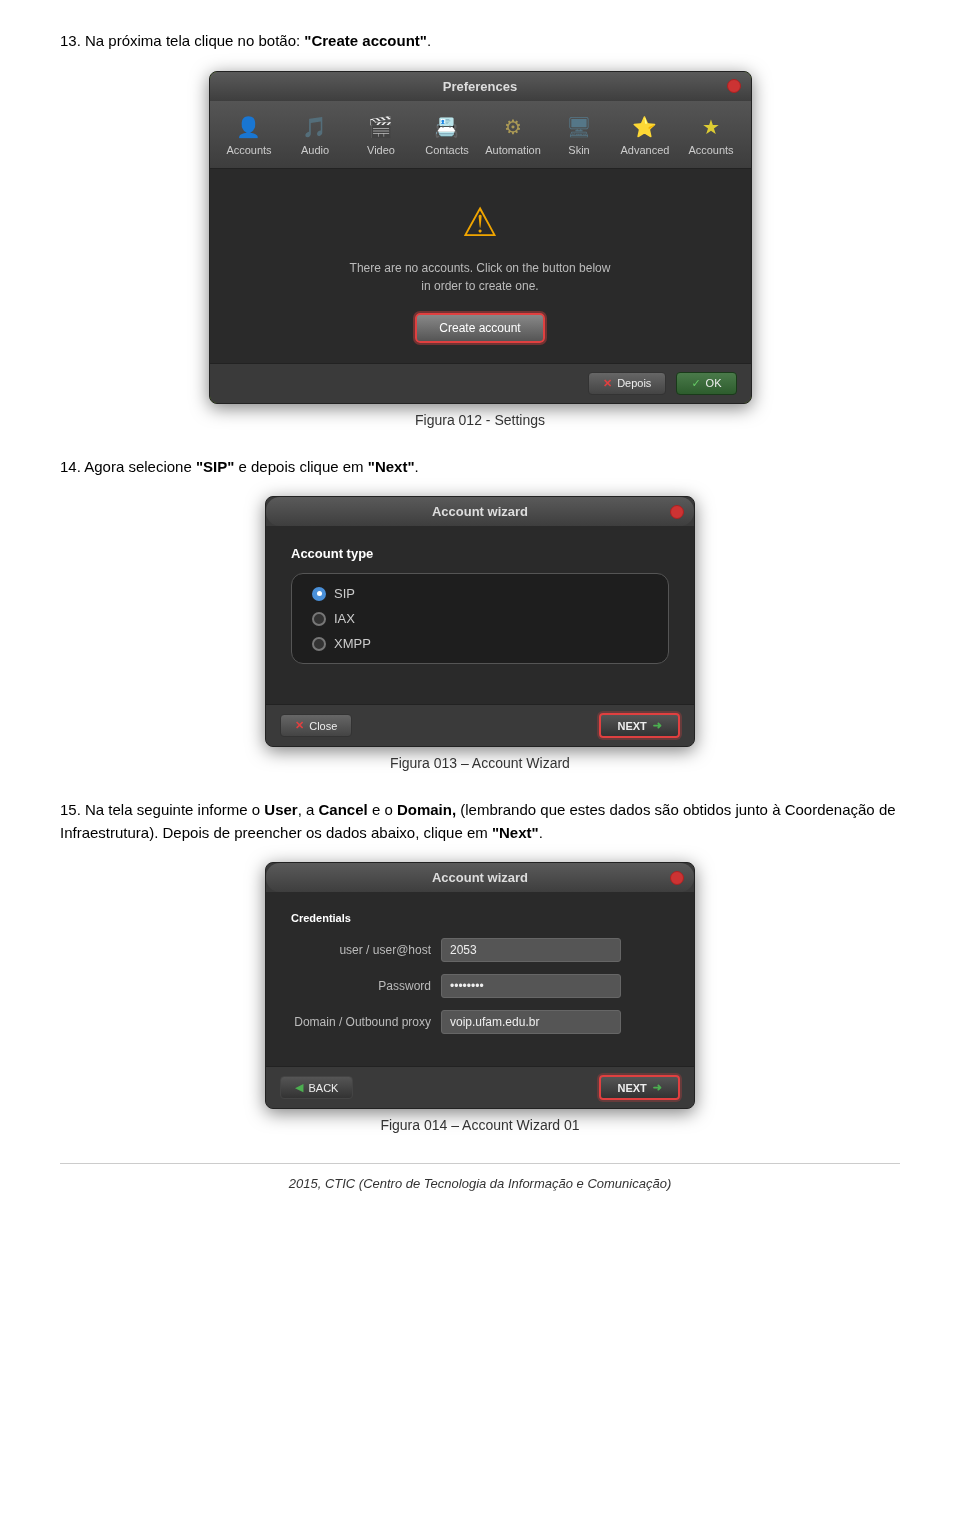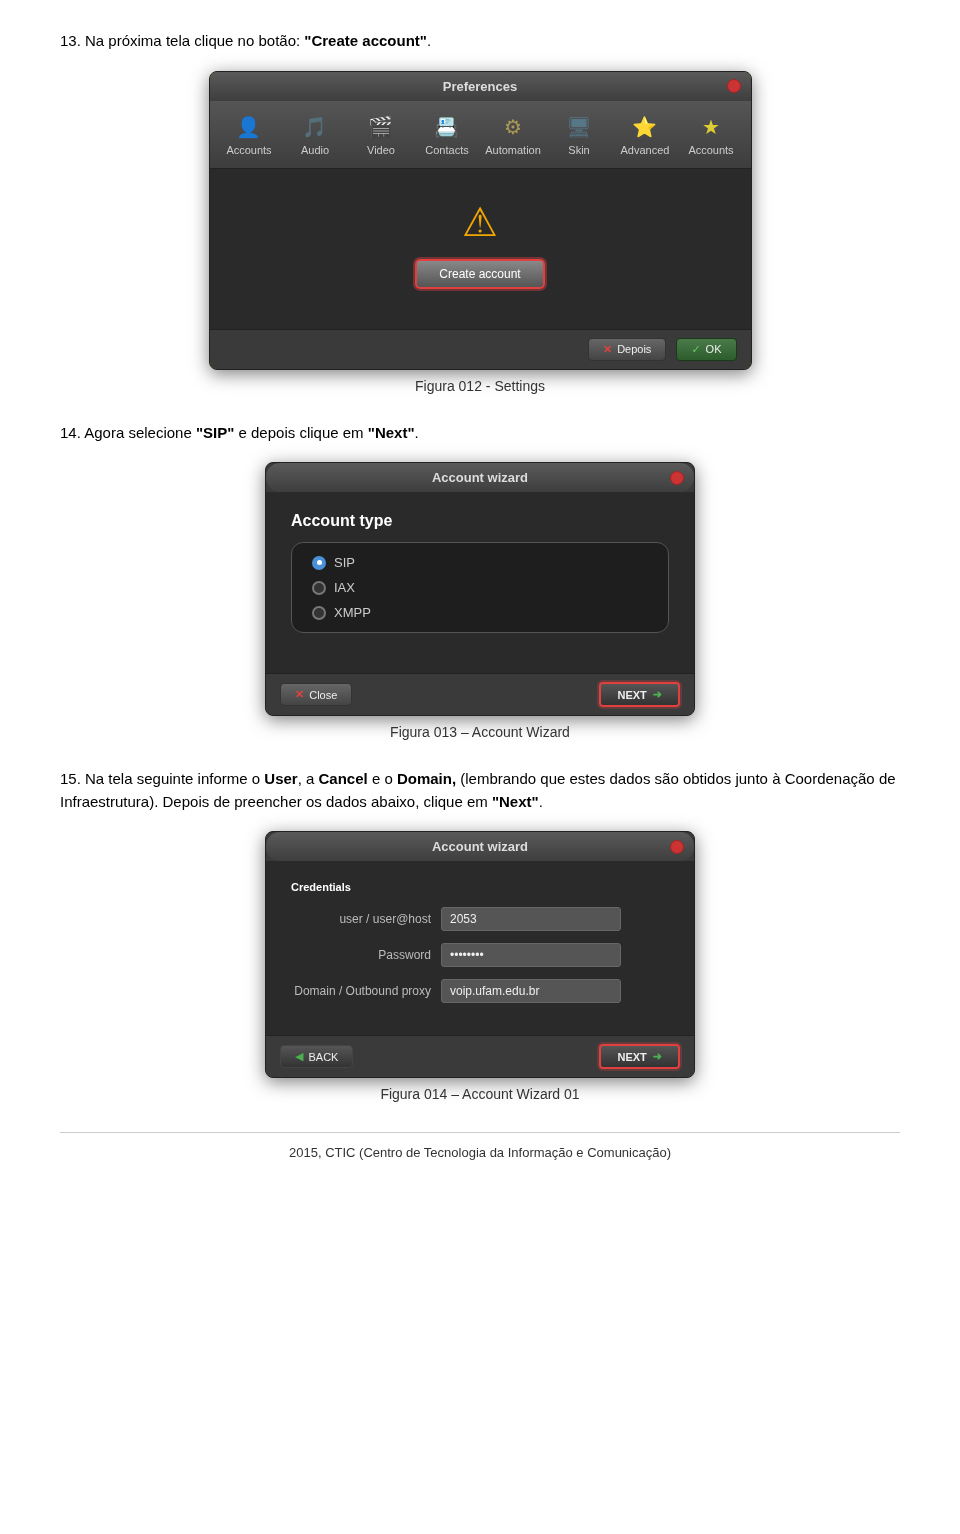--- a/index.html
+++ b/index.html
@@ -210,21 +210,21 @@
       font-weight: bold;
     }
 
     .wizard-content {
       background: #2a2a2a;
       padding: 20px 25px;
     }
 
     .wizard-section-title {
       color: #fff;
-      font-size: 16px;
+      font-size: 13px;
       font-weight: bold;
       margin-bottom: 12px;
     }
 
     .wizard-account-type-box {
       background: #1e1e1e;
       border: 1px solid #555;
       border-radius: 12px;
       padding: 12px 20px;
       display: flex;
@@ -389,20 +389,21 @@
       box-shadow: 0 0 0 2px #e0404044;
     }
 
     .footer-note {
       font-size: 13px;
       color: #333;
       text-align: center;
       margin-top: 30px;
       border-top: 1px solid #ccc;
       padding-top: 12px;
+      font-style: italic;
     }
 
     
     .icon-accounts { color: #aaa; font-size: 20px; }
     .icon-audio { color: #69aadd; font-size: 20px; }
     .icon-video { color: #cc6644; font-size: 20px; }
     .icon-contacts { color: #aabbcc; font-size: 20px; }
     .icon-automation { color: #aa9955; font-size: 20px; }
     .icon-skin { color: #557788; font-size: 20px; }
     .icon-advanced { color: #ccaa44; font-size: 20px; }
@@ -455,20 +456,24 @@
           <span class="pref-tab-label">Advanced</span>
         </div>
         <div class="pref-tab">
           <div class="pref-tab-icon icon-premium">★</div>
           <span class="pref-tab-label">Accounts</span>
         </div>
       </div>
 
       <div class="pref-content">
         <div class="warning-icon">⚠</div>
+        <p class="pref-message">
+          <span>There are no accounts. Click on the button below</span><br>
+          <span>in order to create one.</span>
+        </p>
         <button class="create-account-btn">Create account</button>
       </div>
 
       <div class="pref-footer">
         <button class="footer-btn cancel">
           <span class="x-icon">✕</span>
           <span>Depois</span>
         </button>
         <button class="footer-btn ok">
           <span class="check-icon">✓</span>

